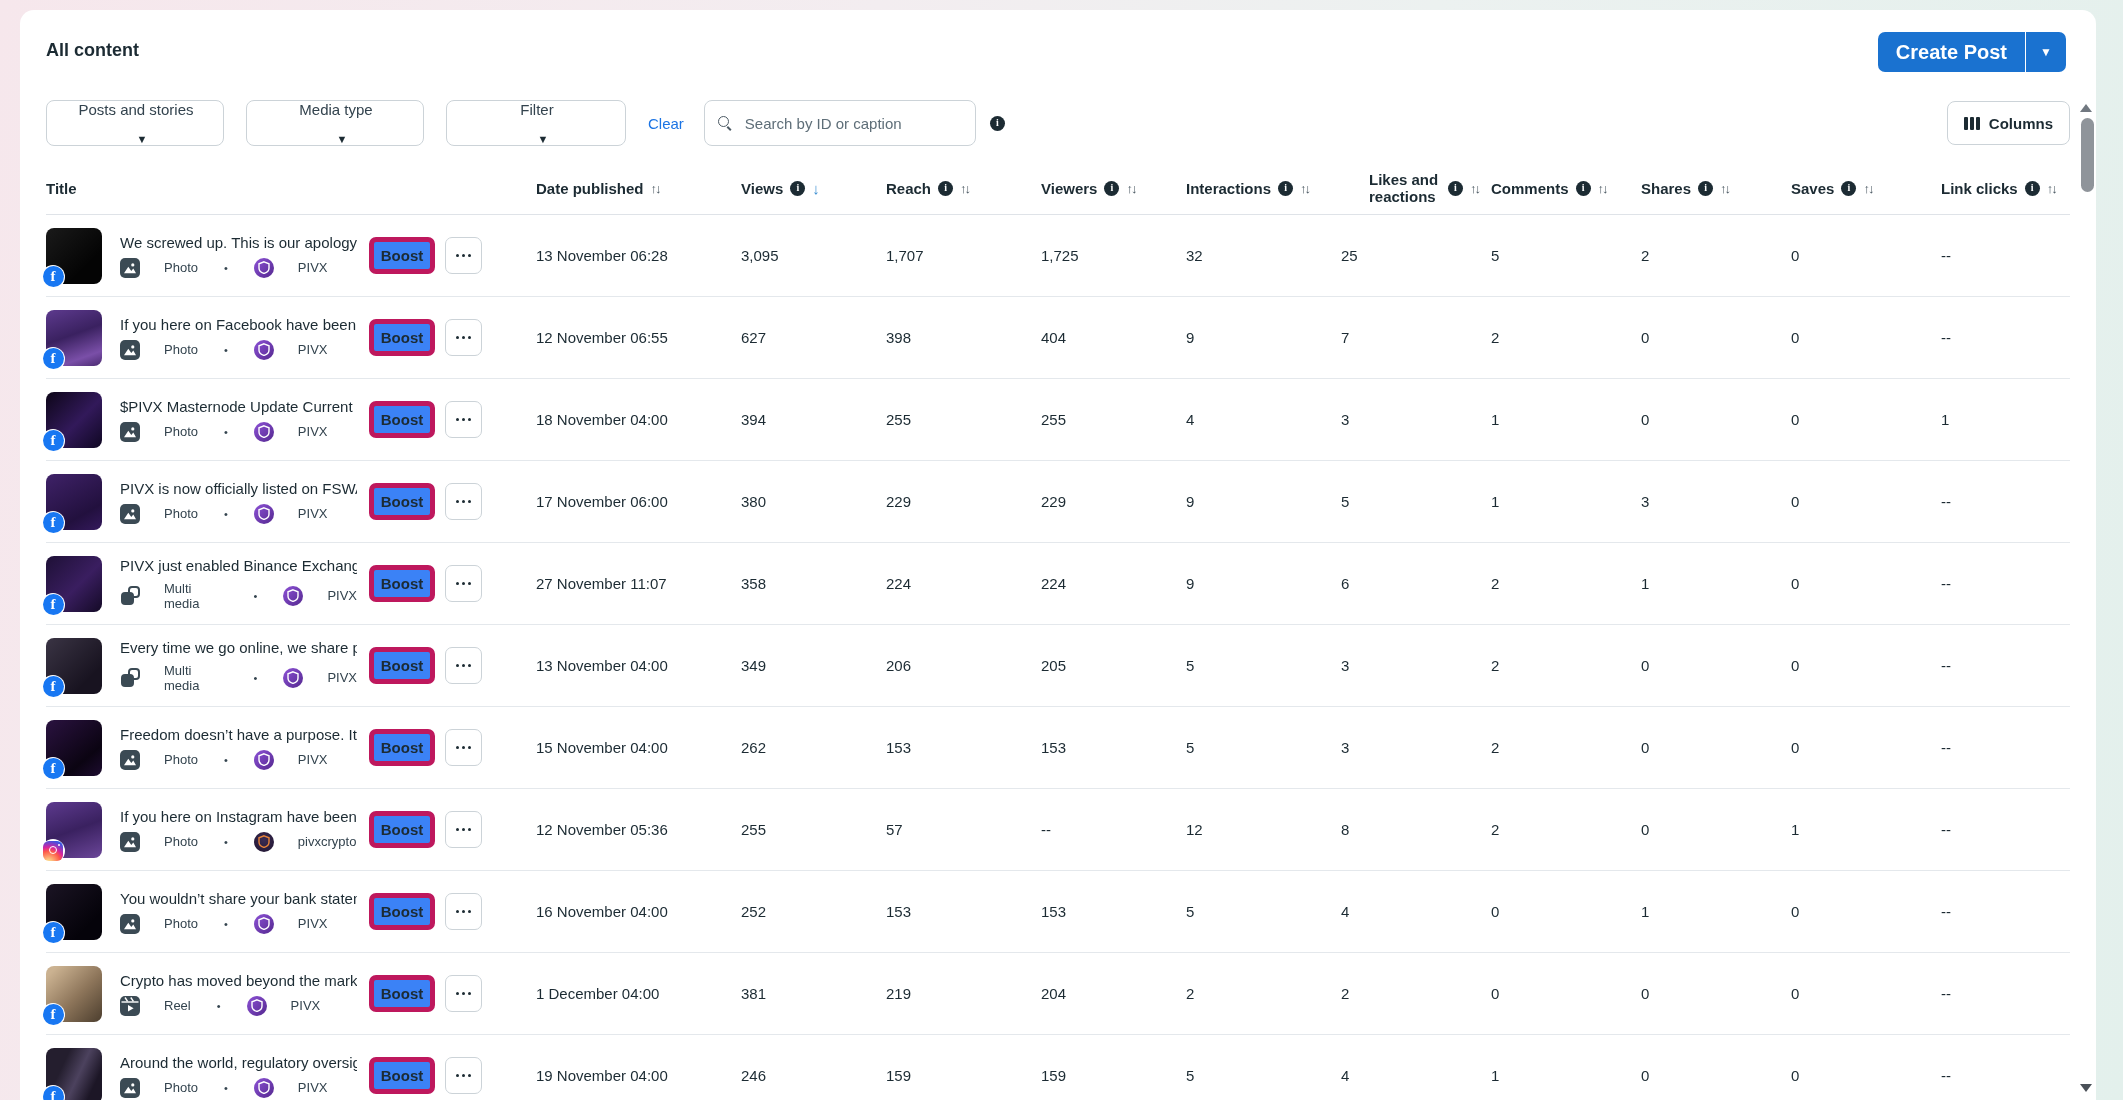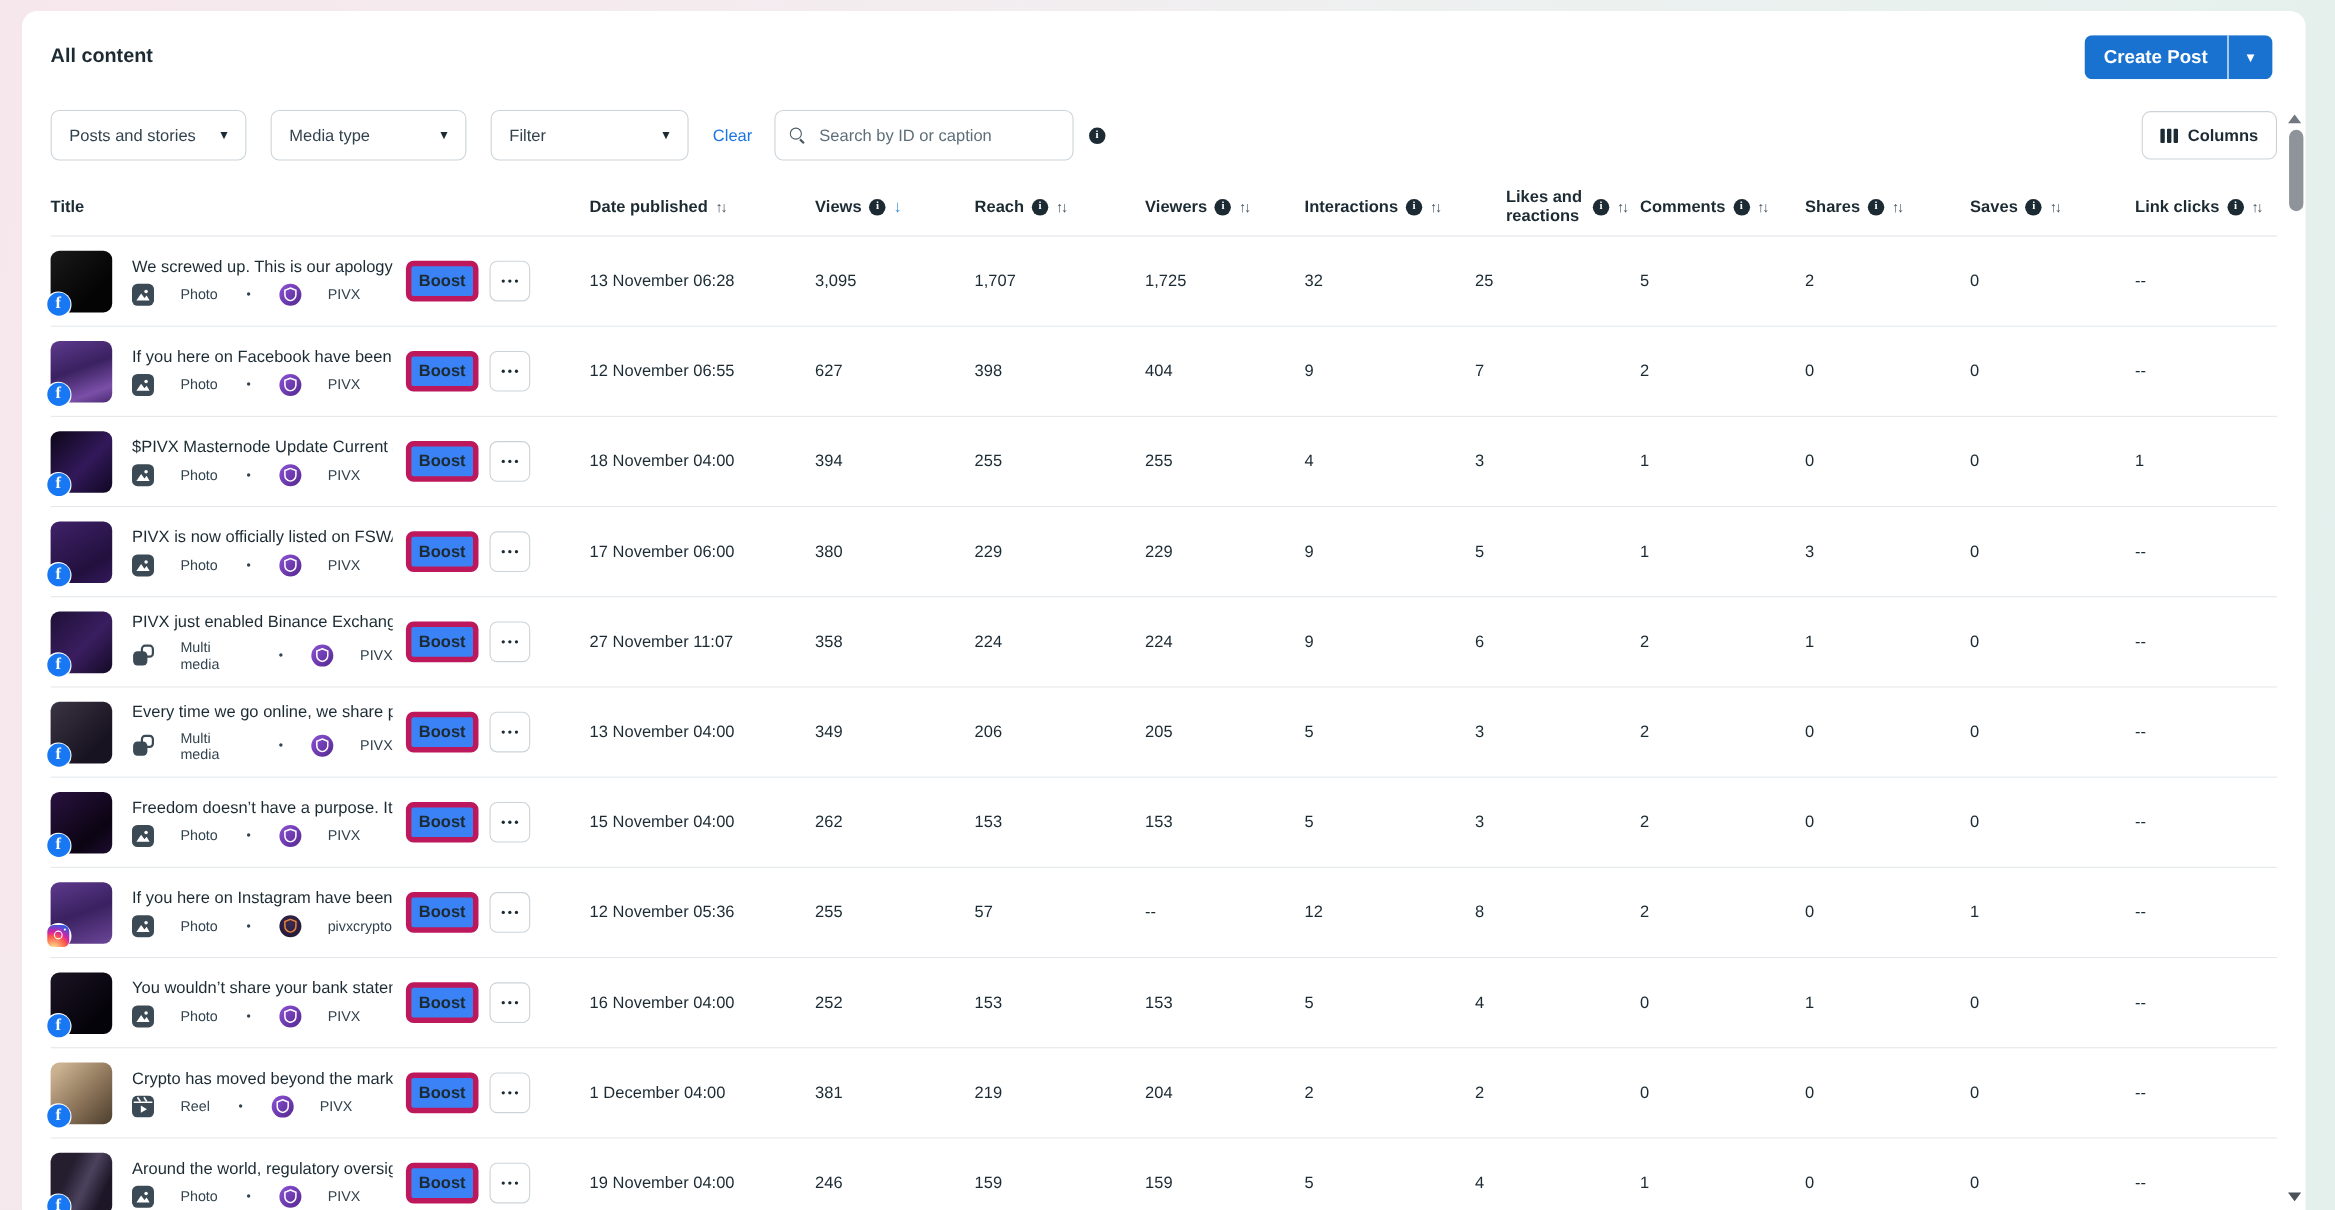--- a/index.html
+++ b/index.html
@@ -13,21 +13,21 @@
     position:absolute;left:20px;top:10px;width:2076px;height:1090px;
     background:#fff;border-radius:14px 14px 0 0;
     padding:20px 26px 0 26px;box-sizing:border-box;overflow:hidden;
   }
   .page-title{font-size:18px;font-weight:700;line-height:24px;margin-top:8px;}
   
   .filterbar{display:flex;align-items:center;margin-top:38px;height:46px;}
   .dd{
     display:flex;align-items:center;justify-content:space-between;
     height:46px;box-sizing:border-box;border:1px solid #ccd3d8;border-radius:8px;
-    padding:0 14px 0 16px;margin-right:22px;font-size:15px;color:#33434e;cursor:pointer;background:#fff;
+    padding:0 14px 0 16px;margin-right:22px;font-size:15px;color:#33434e;cursor:pointer;background:#fff;flex-direction:column;
   }
   .dd1{width:178px}.dd2{width:178px}.dd3{width:180px}
   .dd .caret{font-size:11px;color:#1c2b33;margin-left:12px;}
   .clear-link{color:#1b74e4;font-size:15px;margin:0 20px 0 0;cursor:pointer;white-space:nowrap;}
   .searchbox{
     display:flex;align-items:center;height:46px;box-sizing:border-box;
     border:1px solid #ccd3d8;border-radius:8px;width:272px;padding:0 12px;background:#fff;
   }
   .searchbox .mag{width:16px;height:16px;position:relative;margin-right:10px;flex:none;}
   .mag::before{content:"";position:absolute;left:1px;top:1px;width:9px;height:9px;border:1.8px solid #4c5a64;border-radius:50%;}
@@ -41,21 +41,21 @@
   }
   .search-info{margin-left:14px;}
   .columns-btn{
     margin-left:auto;display:flex;align-items:center;height:42px;border:1px solid #ccd3d8;
     border-radius:8px;padding:0 16px;font-size:15px;font-weight:600;color:#1c2b33;cursor:pointer;background:#fff;text-align:center;
   }
   .bars-icon{display:inline-flex;gap:2.5px;margin-right:9px;}
   .bars-icon i{width:3.5px;height:13px;background:#1c2b33;border-radius:1px;}
   
   .create-wrap{position:absolute;top:22px;right:30px;display:flex;height:40px;border-radius:7px;overflow:hidden;}
-  .create-main{background:#1a72d0;color:#fff;font-size:17px;font-weight:700;display:flex;align-items:center;padding:0 18px;cursor:pointer;}
+  .create-main{background:#1a72d0;color:#fff;font-size:20px;font-weight:700;display:flex;align-items:center;padding:0 18px;cursor:pointer;}
   .create-caret{background:#1a72d0;color:#fff;display:flex;align-items:center;justify-content:center;width:40px;border-left:1px solid #fff;cursor:pointer;font-size:12px;}
   
   .grid-cols{display:grid;grid-template-columns:490px 205px 145px 155px 145px 155px 150px 150px 150px 150px 124px;}
   .thead{margin-top:16px;height:52px;align-items:center;border-bottom:1px solid #dfe3e8;}
   .th{display:flex;align-items:center;font-size:15px;font-weight:700;color:#1c2b33;gap:7px;padding-right:8px;}
   .th .lbl{white-space:nowrap;}
   .th.wrap .lbl{white-space:normal;width:72px;line-height:17px;margin-left:28px;}
   .sort-pair{color:#46555f;font-size:13px;letter-spacing:-2px;font-weight:400;white-space:nowrap;}
   .sort-desc{color:#3d8fd1;font-size:15px;font-weight:400;}
   .row{height:81px;border-bottom:1px solid #e4e8ec;align-items:center;}

